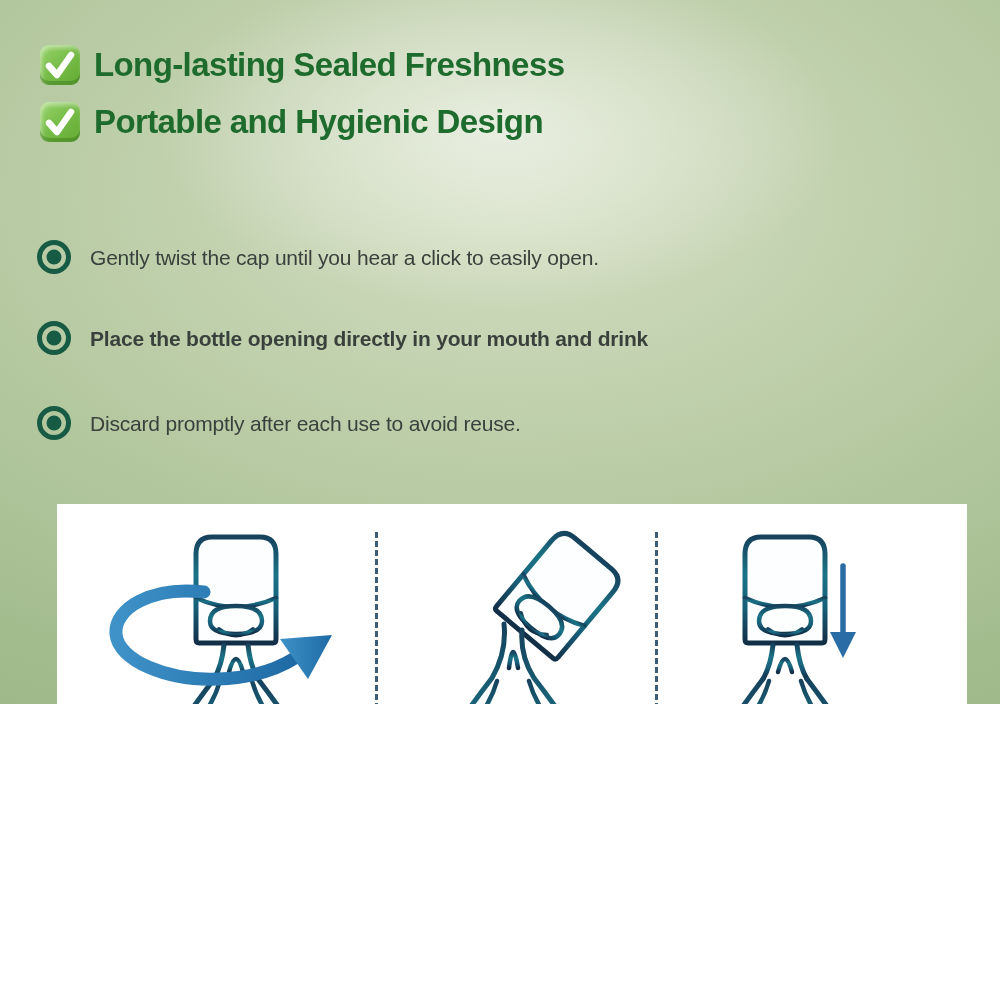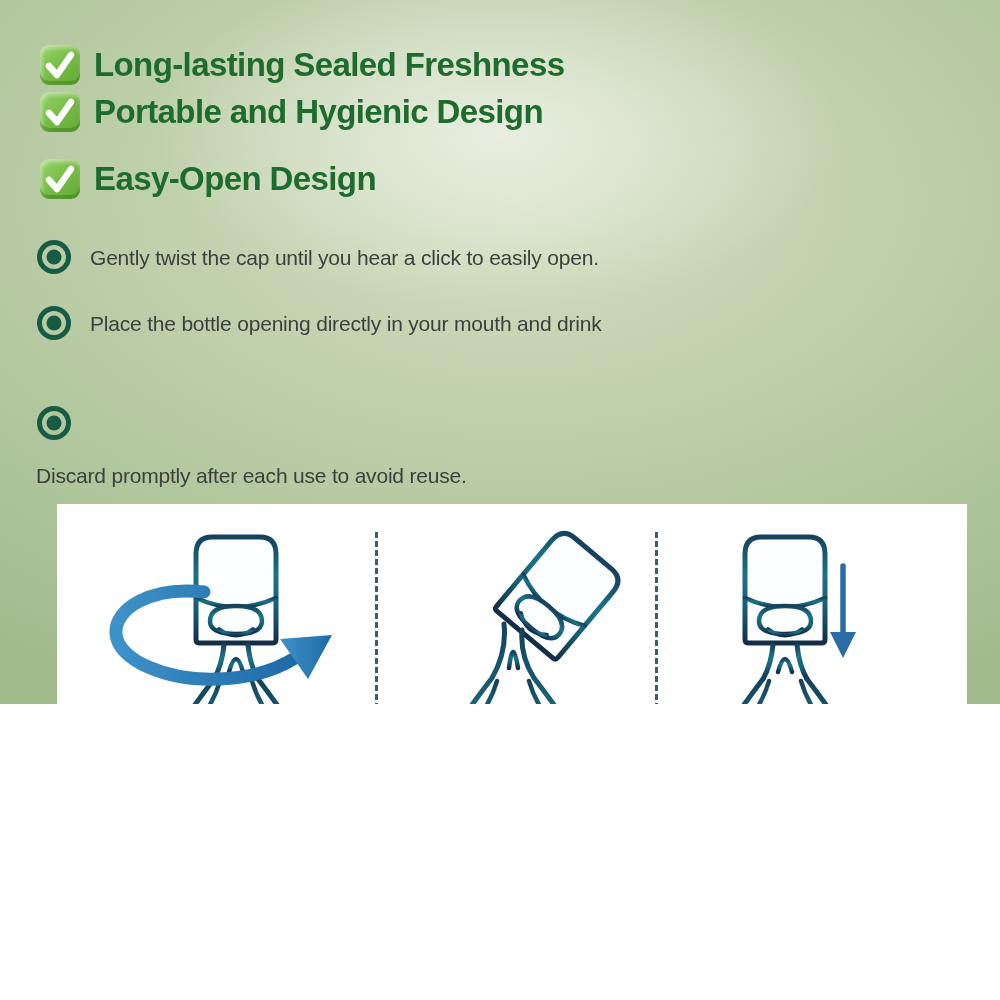--- a/index.html
+++ b/index.html
@@ -5,33 +5,33 @@
   html,body{margin:0;padding:0;}
   .canvas{
     position:relative;width:1000px;height:704px;overflow:hidden;
     font-family:"Liberation Sans","DejaVu Sans",sans-serif;
     background:
       radial-gradient(55% 40% at 50% 19%, rgba(234,239,226,.95) 0%, rgba(234,239,226,0) 62%),
       radial-gradient(130% 110% at 52% 28%, #d3dec2 0%, #b7caa3 40%, #a3bc8e 68%, #97b27e 100%);
   }
   
   .feature-row{position:absolute;left:40px;display:flex;align-items:center;gap:14px;}
-  .f1{top:45px;} .f2{top:92px;} .f3{top:159px;}
+  .f1{top:45px;} .f2{top:102px;} .f3{top:159px;}
   .checkbox{
     width:40px;height:40px;border-radius:9px;flex:0 0 auto;
     background:linear-gradient(140deg,#9ad46c 0%,#74ba45 55%,#63ab36 100%);
     box-shadow: inset 0 -4px 0 rgba(30,90,10,.30), inset 2px 3px 4px rgba(255,255,255,.45);
     display:flex;align-items:center;justify-content:center;
   }
   .feature-label{
     font-size:33px;font-weight:bold;color:#1e6b2e;letter-spacing:-0.6px;white-space:nowrap;
   }
   
   .instr-row{position:absolute;left:36px;display:flex;align-items:flex-start;gap:18px;}
-  .i1{top:241px;} .i2{top:307px;} .i3{top:407px;flex-direction:column;}
+  .i1{top:241px;} .i2{top:322px;font-weight:bold;} .i3{top:407px;}
   .bullet{width:36px;height:36px;flex:0 0 auto;margin-top:-2px;}
   .instr-text{font-size:21px;line-height:34px;color:#3a413c;letter-spacing:-0.2px;}
   .instr-text span{display:block;white-space:nowrap;}
   
   .panel{position:absolute;left:57px;top:504px;width:910px;height:477px;background:#ffffff;}
   .divider{position:absolute;top:28px;height:420px;width:0;border-left:3px dashed #2d4f6b;opacity:.92;}
   .d1{left:318px;} .d2{left:598px;}
   .step-svg{position:absolute;top:14px;width:300px;height:450px;}
   .s1{left:29px;} .s2{left:306px;} .s3{left:578px;}
 </style>
@@ -48,28 +48,20 @@
     </span>
     <span class="feature-label">Long-lasting Sealed Freshness</span>
   </div>
   <div class="feature-row f2">
     <span class="checkbox">
       <svg width="40" height="40" viewBox="0 0 40 40">
           <path d="M9 21 L17 30 L31 10" fill="none" stroke="#ffffff" stroke-width="6.5" stroke-linecap="round" stroke-linejoin="round"></path>
         </svg>
     </span>
     <span class="feature-label">Portable and Hygienic Design</span>
-  </div>
-  <div class="feature-row f3">
-    <span class="checkbox">
-      <svg width="40" height="40" viewBox="0 0 40 40">
-          <path d="M9 21 L17 30 L31 10" fill="none" stroke="#ffffff" stroke-width="6.5" stroke-linecap="round" stroke-linejoin="round"></path>
-        </svg>
-    </span>
-    <span class="feature-label">Easy-Open Design</span>
   </div>
 
   <div class="instr-row i1">
     <span class="bullet">
       <svg width="36" height="36" viewBox="0 0 36 36">
           <circle cx="18" cy="18" r="14.5" fill="none" stroke="#175b44" stroke-width="5"></circle>
           <circle cx="18" cy="18" r="7.5" fill="#175b44"></circle>
         </svg>
     </span>
     <div class="instr-text">

